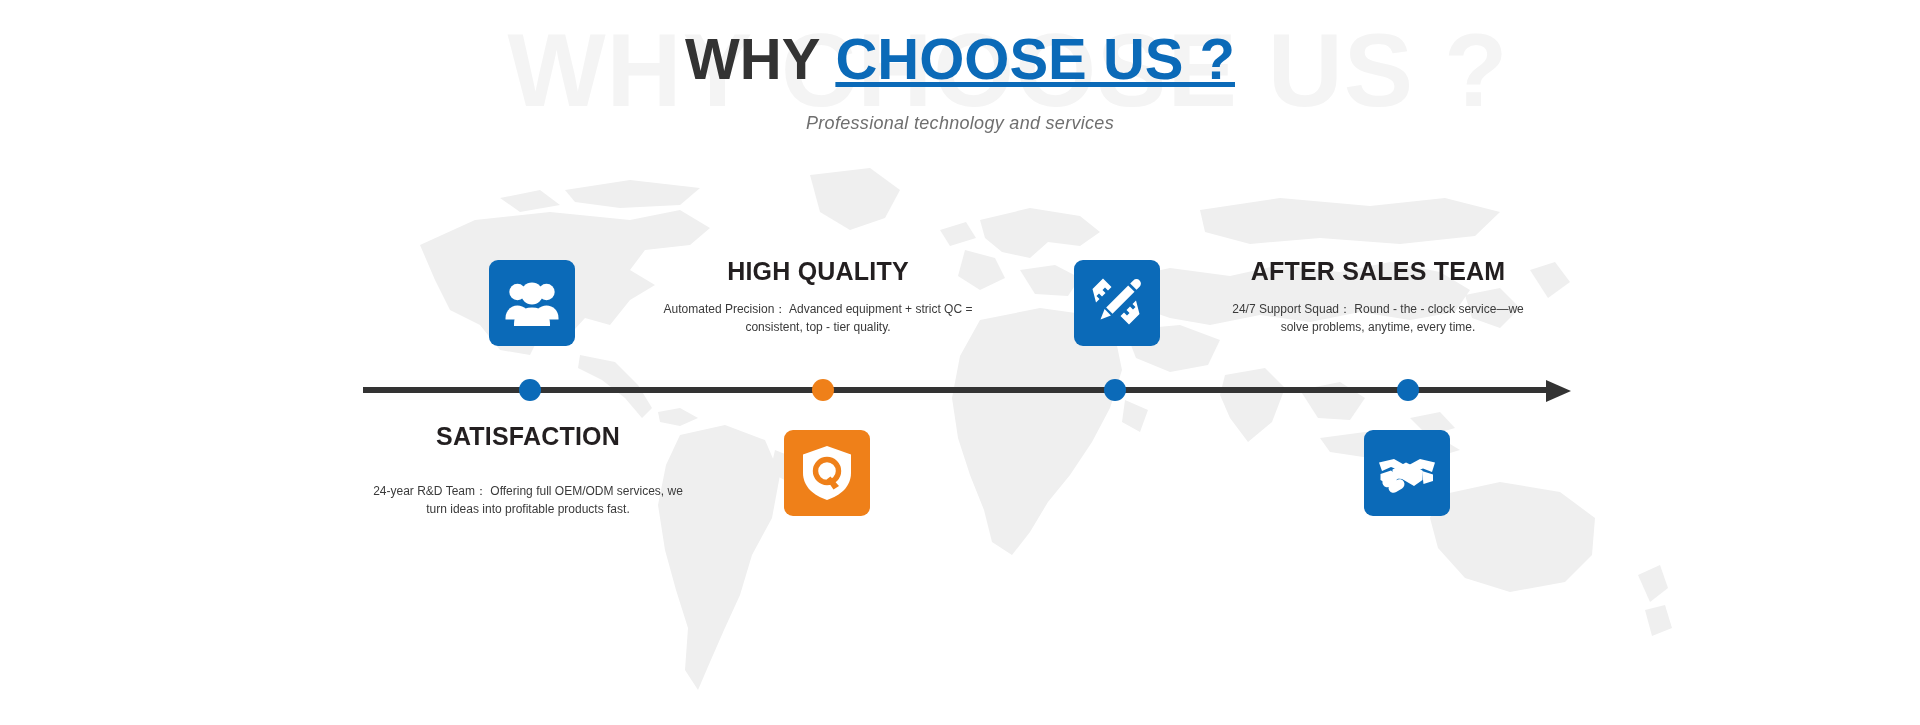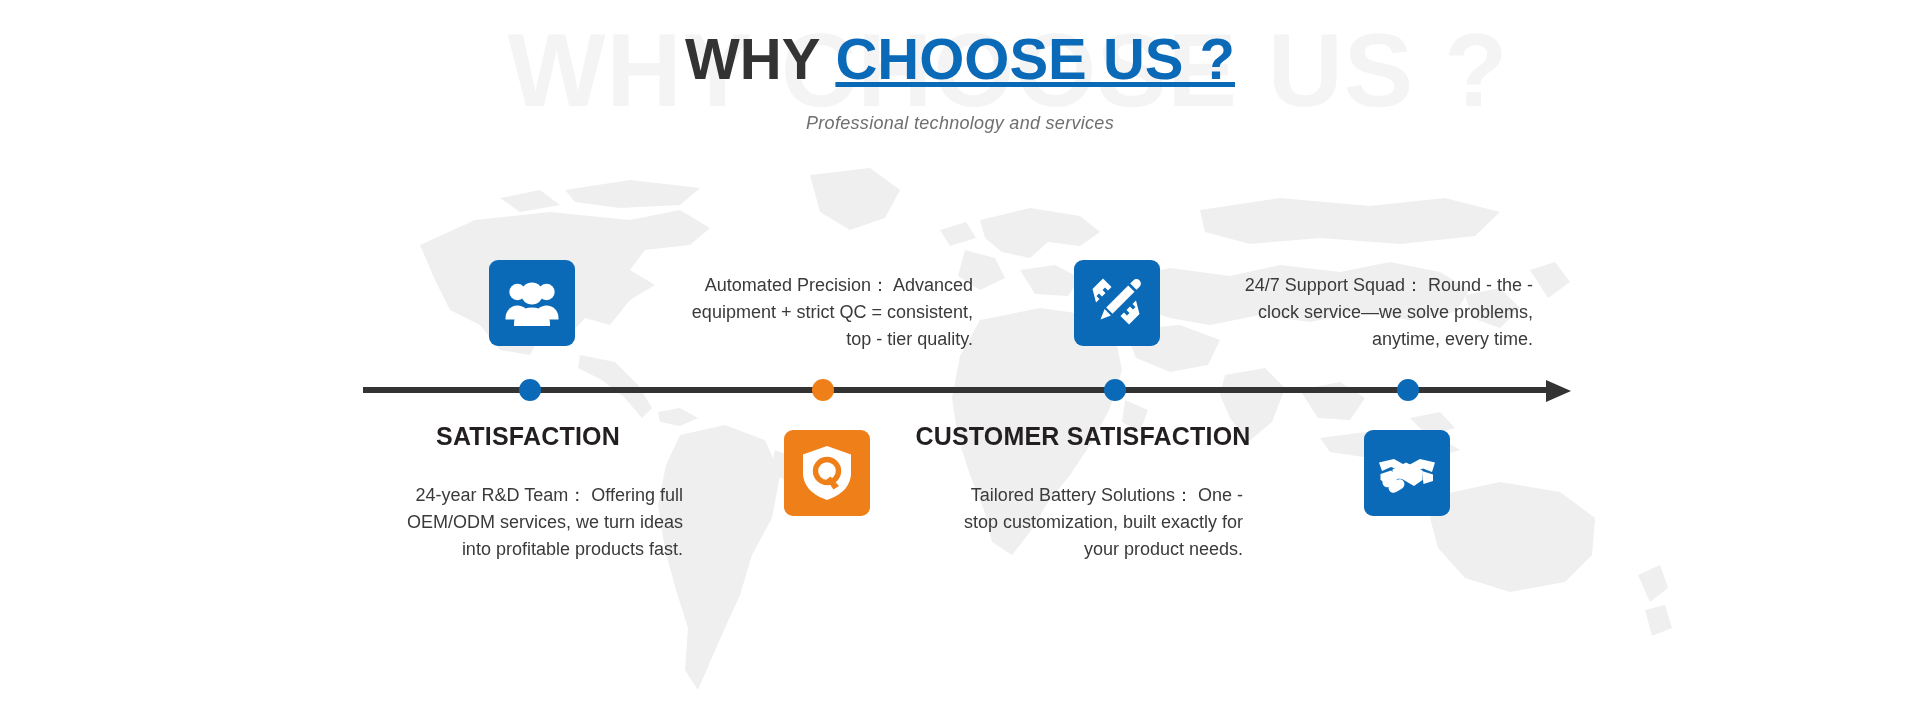--- a/index.html
+++ b/index.html
@@ -137,24 +137,23 @@
     font-size: 25px;
     font-weight: bold;
     color: #231f20;
     letter-spacing: .2px;
     line-height: 1.1;
     white-space: nowrap;
   }
   .feature-title.wide { width: 340px; margin-left: -20px; }
   .feature-desc {
     margin-top: 14px;
-    font-size: 18px;
+    font-size: 12px;
     color: #3a3a3a;
     line-height: 1.5;
-    text-align: right;
   }
   .feature-block.below .feature-desc { margin-top: 31px; }
 </style>
 </head>
 <body>
 
 <div id="stage">
 
   <div id="map-bg">
     <svg viewBox="0 0 1420 575" xmlns="http://www.w3.org/2000/svg" aria-hidden="true">
@@ -281,30 +280,28 @@
           <path d="M2.5 24 L13 20.5 L21.5 27.5 L11 35 L2.5 30 Z"></path>
           <rect x="4" y="26" width="15" height="10" rx="5" transform="rotate(-33 11.5 31)"></rect>
           <rect x="10" y="31" width="17" height="10" rx="5" transform="rotate(-32 18.5 36)"></rect>
           <path d="M44 21 L55 24.5 L55 31 L45.5 34 Z"></path>
         </g>
       </svg>
     </span>
   </div>
 
   <div class="feature-block above" style="left:663px; top:258px; width:310px;">
+    <div class="feature-title" style="color: rgb(35, 31, 32);">HIGH QUALITY</div>
     <div class="feature-desc" style="color: rgb(58, 58, 58);">Automated Precision： Advanced equipment + strict QC = consistent, top - tier quality.</div>
   </div>
 
   <div class="feature-block above" style="left:1223px; top:258px; width:310px;">
+    <div class="feature-title" style="color: rgb(35, 31, 32);">AFTER SALES TEAM</div>
     <div class="feature-desc" style="color: rgb(58, 58, 58);">24/7 Support Squad： Round - the - clock service—we solve problems, anytime, every time.</div>
   </div>
 
   <div class="feature-block below" style="left:373px; top:423px; width:310px;">
     <div class="feature-title" style="color: rgb(35, 31, 32);">SATISFACTION</div>
     <div class="feature-desc" style="color: rgb(58, 58, 58);">24-year R&amp;D Team： Offering full OEM/ODM services, we turn ideas into profitable products fast.</div>
   </div>
 
-  <div class="feature-block below" style="left:933px; top:423px; width:310px;">
-    <div class="feature-title wide" style="color: rgb(35, 31, 32);">CUSTOMER SATISFACTION</div>
-    <div class="feature-desc" style="color: rgb(58, 58, 58);">Tailored Battery Solutions： One - stop customization, built exactly for your product needs.</div>
-  </div>
 
 </div>
 
 </body></html>

